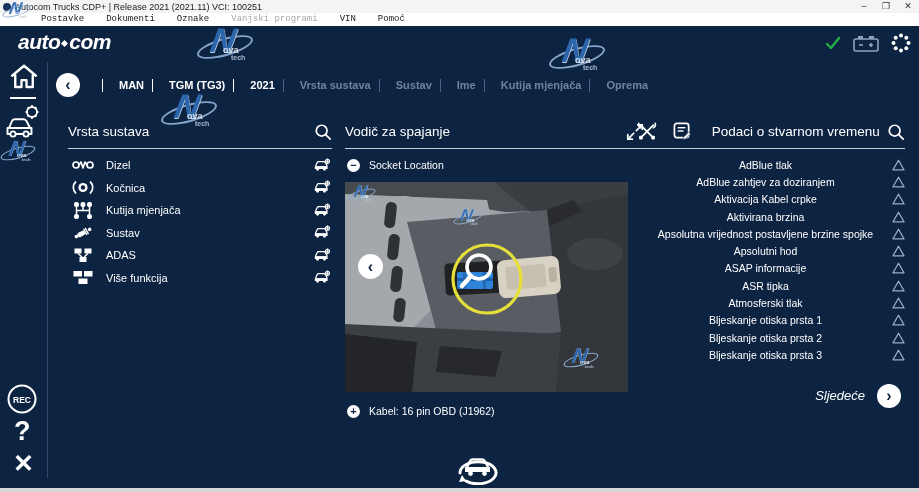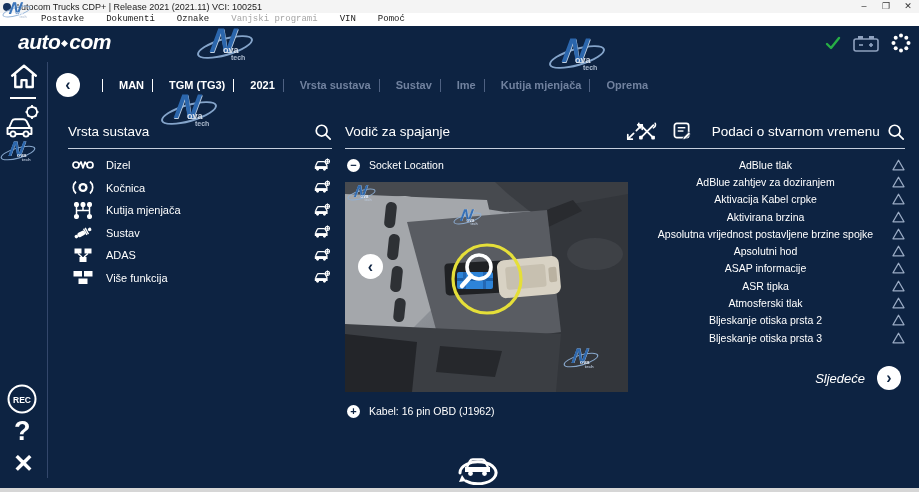--- a/index.html
+++ b/index.html
@@ -503,20 +503,26 @@
           <path d="M6.5 1.2 L12 10.8 H1 Z" fill="none" stroke="#9AABC4" stroke-width="1.3" stroke-linejoin="round"></path>
         </svg>
       </div>
     <div class="rtrow">
         <span class="lbl">Atmosferski tlak</span>
         <svg width="13" height="12" viewBox="0 0 13 12">
           <path d="M6.5 1.2 L12 10.8 H1 Z" fill="none" stroke="#9AABC4" stroke-width="1.3" stroke-linejoin="round"></path>
         </svg>
       </div>
     <div class="rtrow">
+        <span class="lbl">Bljeskanje otiska prsta 1</span>
+        <svg width="13" height="12" viewBox="0 0 13 12">
+          <path d="M6.5 1.2 L12 10.8 H1 Z" fill="none" stroke="#9AABC4" stroke-width="1.3" stroke-linejoin="round"></path>
+        </svg>
+      </div>
+    <div class="rtrow">
         <span class="lbl">Bljeskanje otiska prsta 2</span>
         <svg width="13" height="12" viewBox="0 0 13 12">
           <path d="M6.5 1.2 L12 10.8 H1 Z" fill="none" stroke="#9AABC4" stroke-width="1.3" stroke-linejoin="round"></path>
         </svg>
       </div>
     <div class="rtrow">
         <span class="lbl">Bljeskanje otiska prsta 3</span>
         <svg width="13" height="12" viewBox="0 0 13 12">
           <path d="M6.5 1.2 L12 10.8 H1 Z" fill="none" stroke="#9AABC4" stroke-width="1.3" stroke-linejoin="round"></path>
         </svg>

